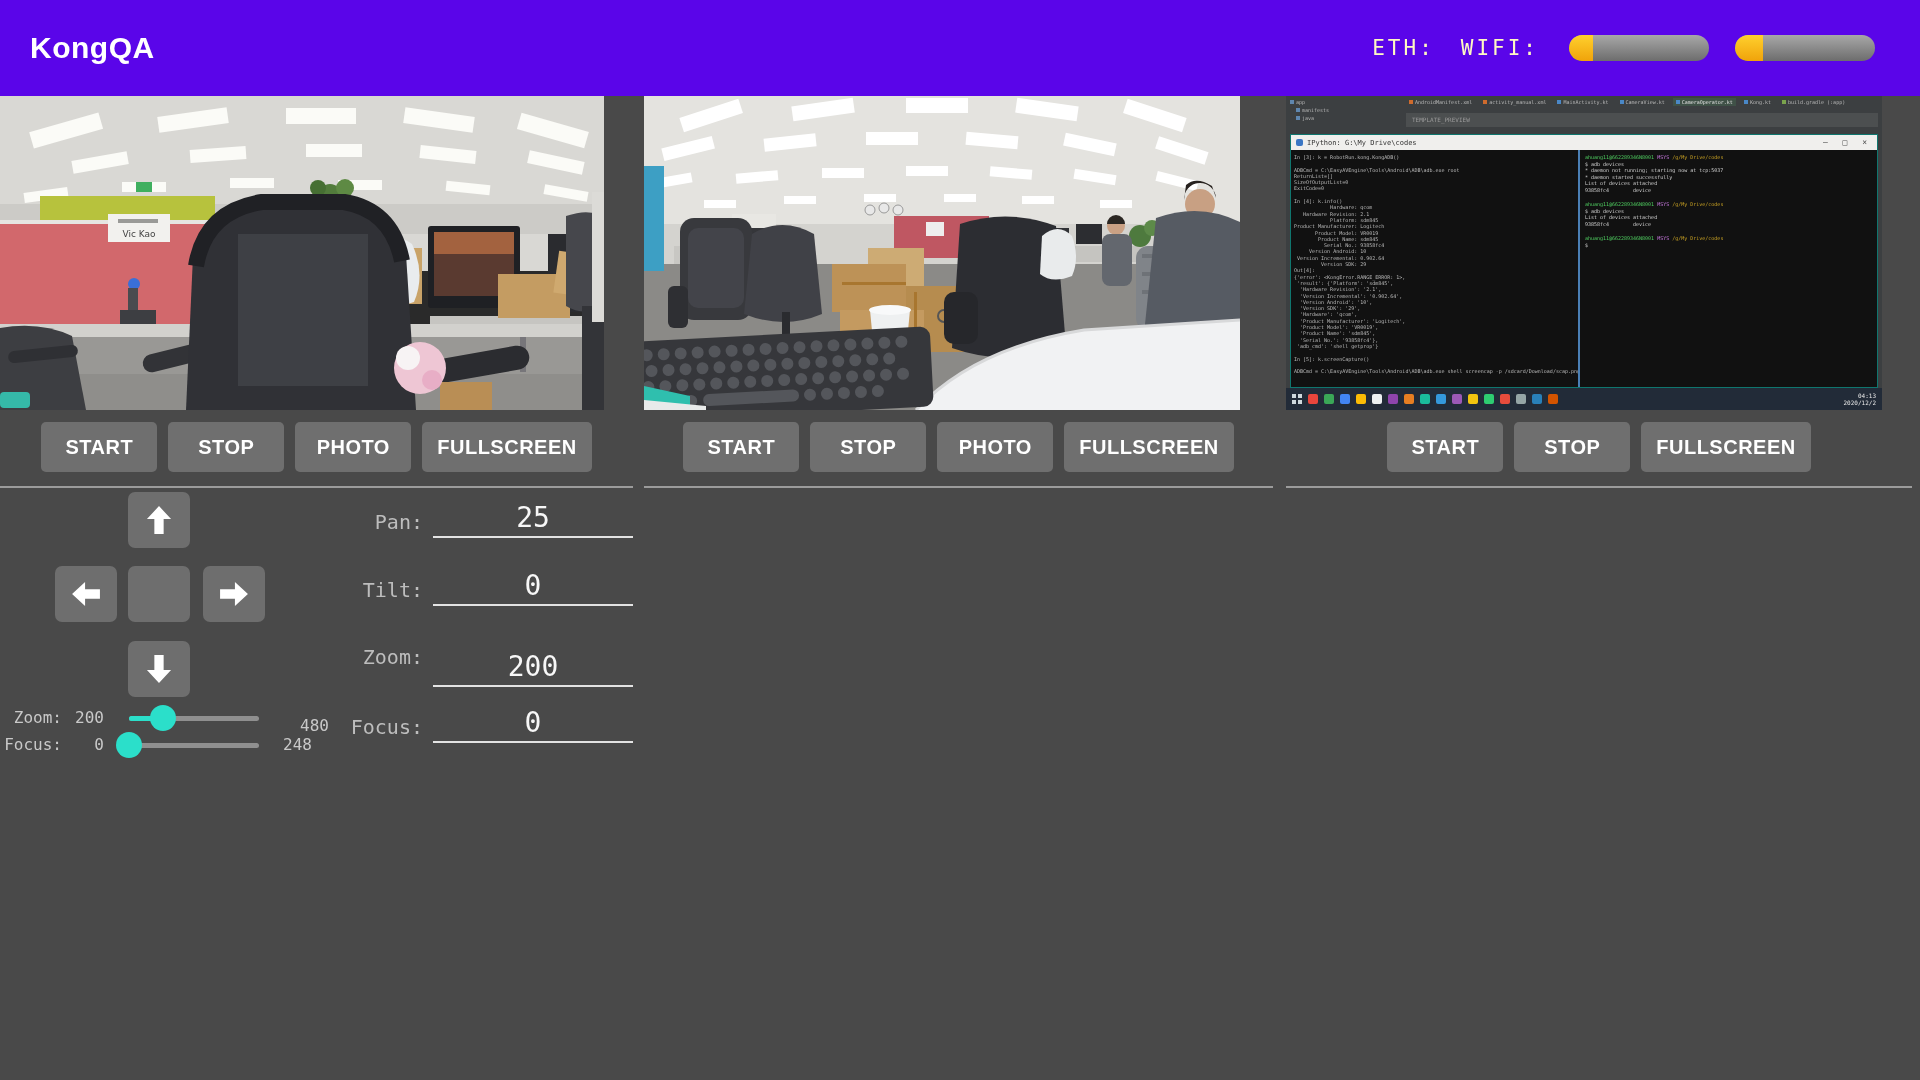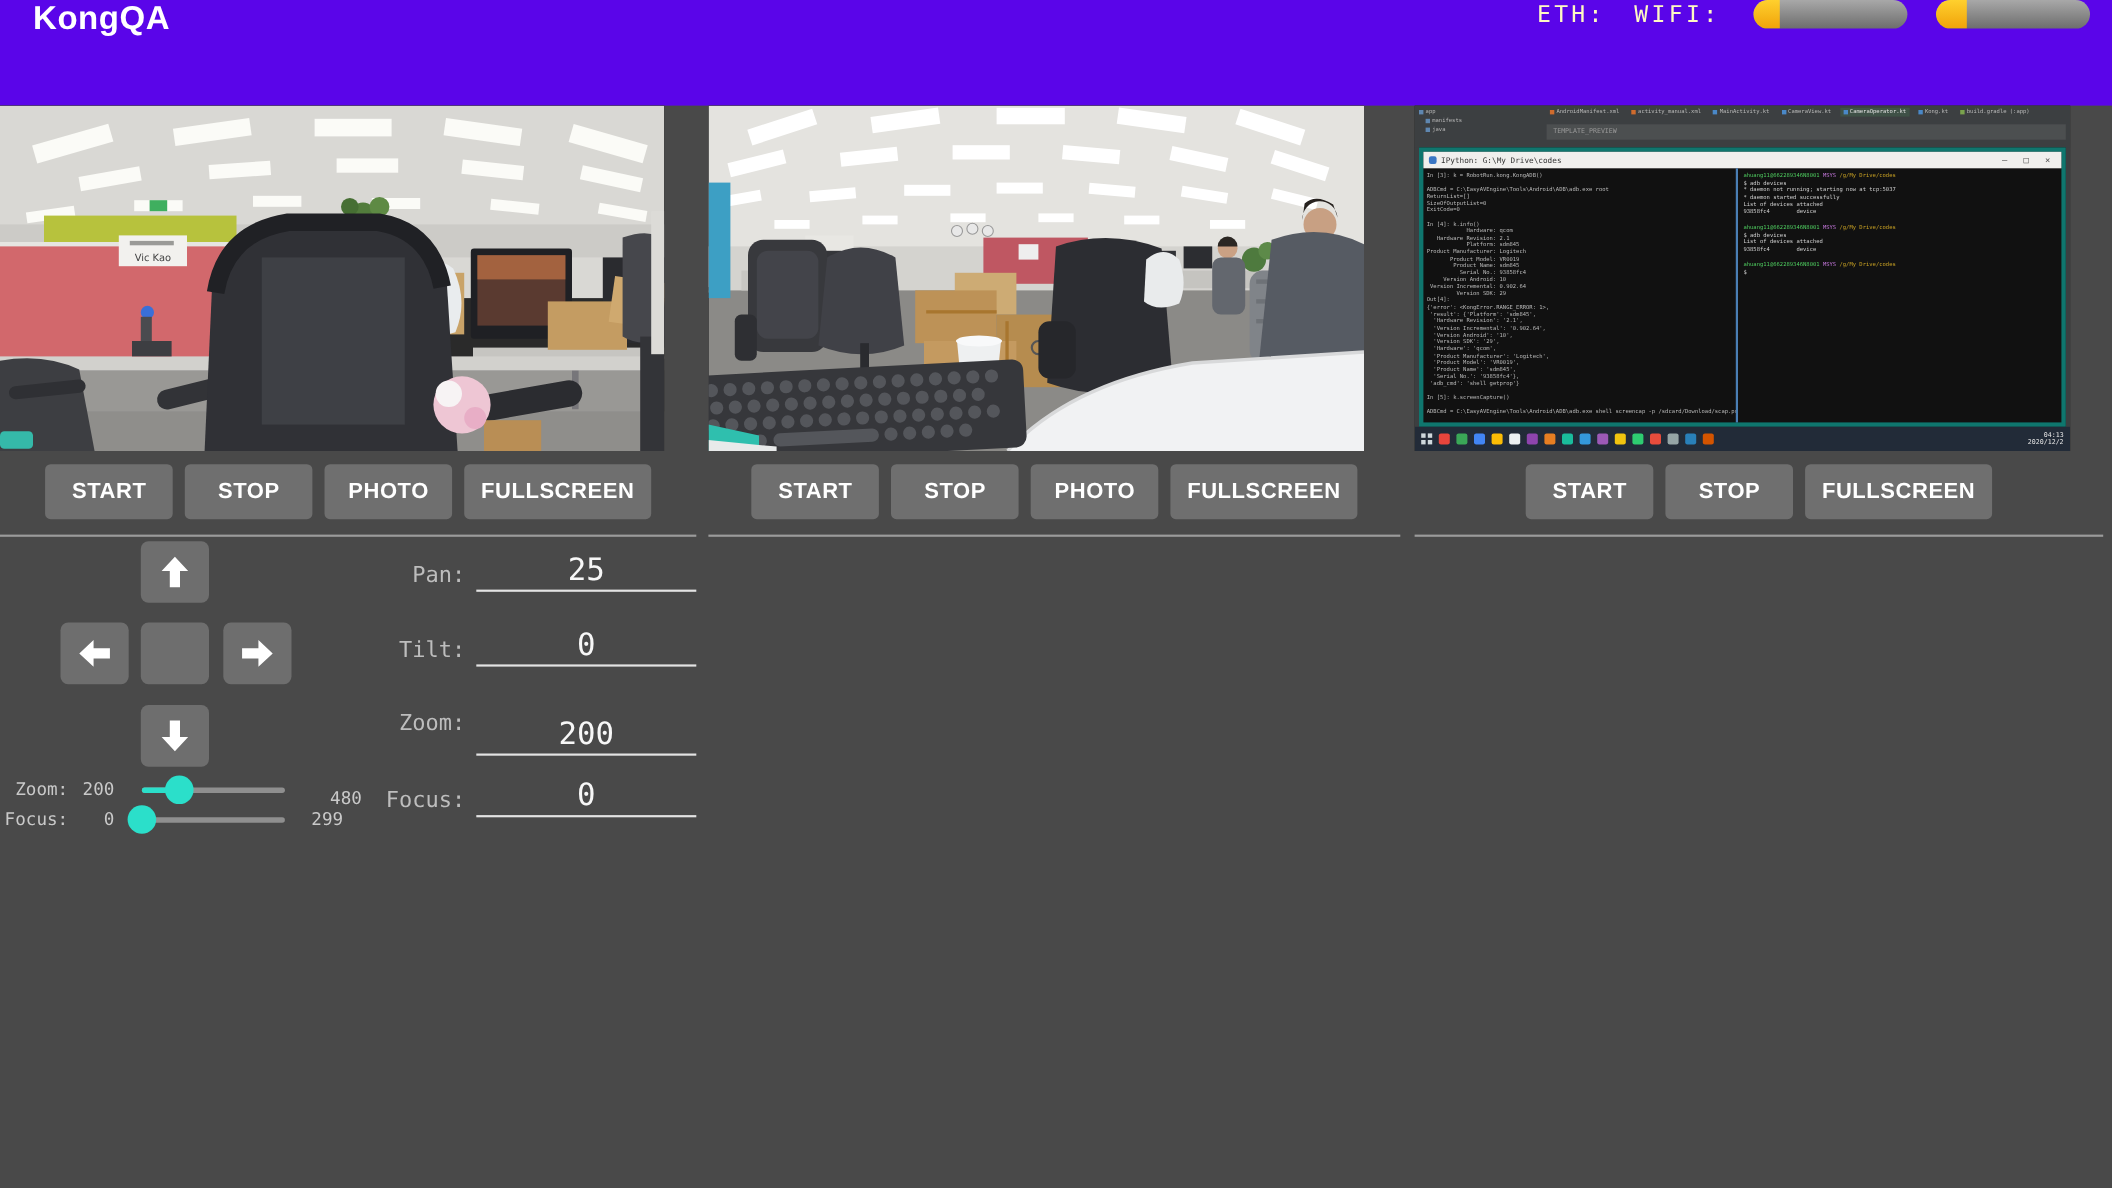--- a/index.html
+++ b/index.html
@@ -1,21 +1,21 @@
 <!DOCTYPE html>
 <html><head>
 <meta charset="utf-8">
 <style>
   * { margin:0; padding:0; box-sizing:border-box; }
   html,body { width:1920px; height:1080px; overflow:hidden; }
   body { background:#494949; font-family:"Liberation Sans", sans-serif; position:relative; }
 
   
   .header { position:absolute; top:0; left:0; width:1920px; height:96px;
-            background:#5a05e9; display:flex; align-items:flex-start; padding:0 20px 0 30px; }
+            background:#5a05e9; display:flex; align-items:center; padding:0 45px 0 30px; }
   .brand { color:#ffffff; font-size:30px; font-weight:bold; letter-spacing:0.5px; }
   .net { margin-left:auto; display:flex; align-items:center; }
   .net-label { font-family:"DejaVu Sans Mono", monospace; font-size:21px; color:#fef9c3;
                letter-spacing:3px; }
   .net-label + .net-label { margin-left:26px; }
   .sigbar { width:140px; height:26px; border-radius:13px; overflow:hidden; position:relative;
             background:linear-gradient(180deg,#a8a8a8,#6d6d6d); margin-left:30px; }
   .sigbar + .sigbar { margin-left:26px; }
   .sigfill { position:absolute; left:0; top:0; bottom:0; border-radius:13px 0 0 13px;
              background:linear-gradient(180deg,#ffd02e,#f0a30a); }
@@ -76,21 +76,21 @@
   .tree-item { font-size:5px; color:#b5b5b5; line-height:8px; display:flex; align-items:center; gap:2px; }
   .tree-dot { width:4px; height:4px; background:#5f87b0; display:inline-block; }
   .ide-tabs { position:absolute; top:2px; left:120px; right:4px; display:flex; gap:5px;
               align-items:center; }
   .ide-tab { font-size:5px; color:#b8b8b8; padding:1px 3px; display:flex; gap:2px; align-items:center; white-space:nowrap; }
   .ide-tab.sel { background:#3f5147; color:#e0e0e0; }
   .tab-dot { width:4px; height:4px; display:inline-block; }
   .ide-search { position:absolute; top:17px; left:120px; right:4px; height:14px; background:#4c4f50;
                 font-size:6px; color:#9a9a9a; line-height:14px; padding-left:6px; }
   .termwin { position:absolute; top:38px; left:4px; right:4px; bottom:22px; background:#111111;
-             border:4px solid #0f766e; }
+             border:1px solid #0f766e; }
   .term-title { height:15px; background:#f0efed; display:flex; align-items:center; padding:0 5px;
                 gap:4px; }
   .term-ico { width:7px; height:7px; border-radius:2px; background:#3a76c4; }
   .term-title-text { font-size:7px; color:#333; }
   .term-ctrls { margin-left:auto; font-size:8px; color:#555; letter-spacing:5px; }
   .term-body { position:absolute; top:15px; left:0; right:0; bottom:0; display:flex; }
   .term-left { width:49.3%; border-right:2px solid #4a7fb5; padding:4px 3px; font-size:5px;
                line-height:6.3px; color:#b9b9b9; white-space:pre; overflow:hidden; }
   .term-right { flex:1; padding:4px 5px; overflow:hidden; }
   .prompt { font-size:5px; line-height:6.5px; white-space:pre; }
@@ -244,21 +244,21 @@
     </div>
     <div class="thumb" style="left:150px; top:609px;"></div>
     <div class="sl-text sl-max" style="top:620px;text-align:right;">480</div>
 
     <div class="sl-text sl-label" style="top:639px;">Focus:</div>
     <div class="sl-text sl-min" style="top:639px;">0</div>
     <div class="track" style="top:647px;">
       <div class="track-fill" style="width:0;"></div>
     </div>
     <div class="thumb" style="left:116px; top:636px;"></div>
-    <div class="sl-text sl-max" style="top:639px;">299</div>
+    <div class="sl-text sl-max" style="top:639px;">248</div>
 
     <div class="f-label" style="top:414px;">Pan:</div>
     <div class="f-input" style="top:406px;">25</div>
     <div class="f-label" style="top:482px;">Tilt:</div>
     <div class="f-input" style="top:474px;">0</div>
     <div class="f-label" style="top:549px;">Zoom:</div>
     <div class="f-input" style="top:555px;">200</div>
     <div class="f-label" style="top:619px;">Focus:</div>
     <div class="f-input" style="top:611px;">0</div>
   </section>

